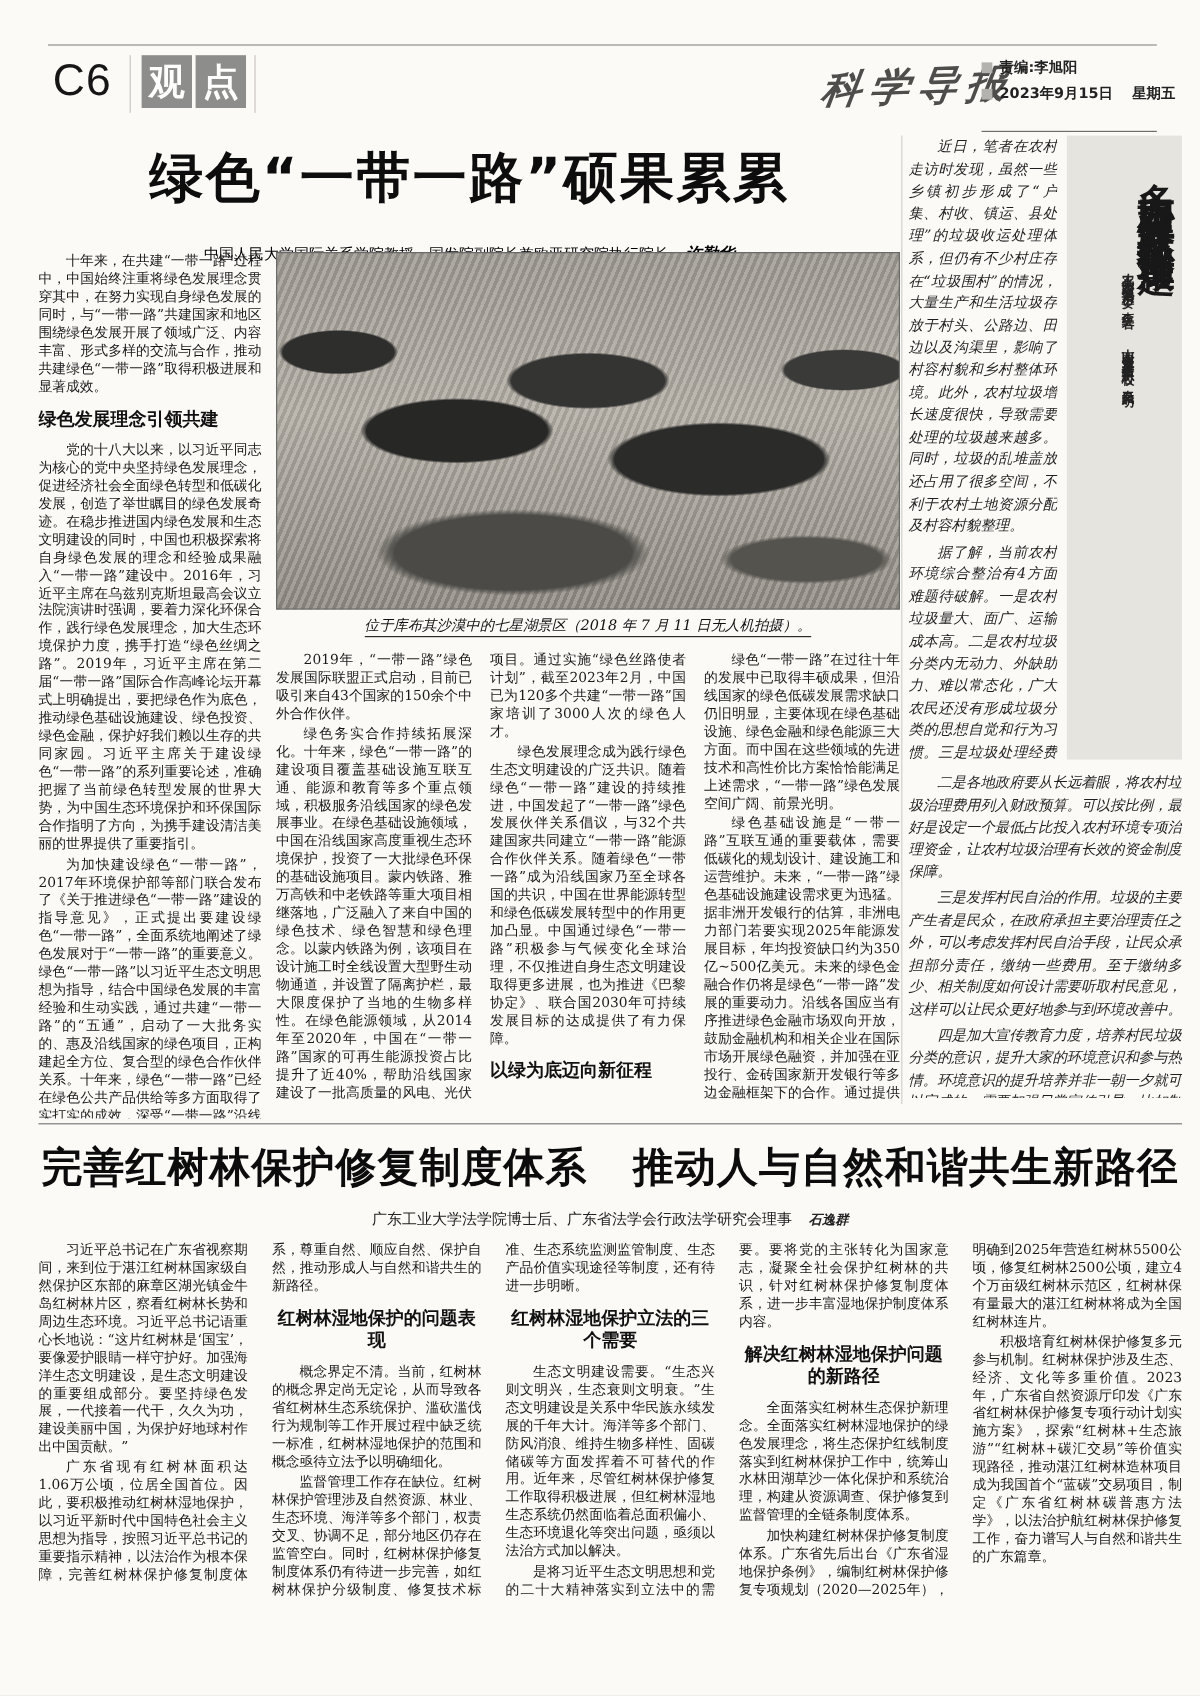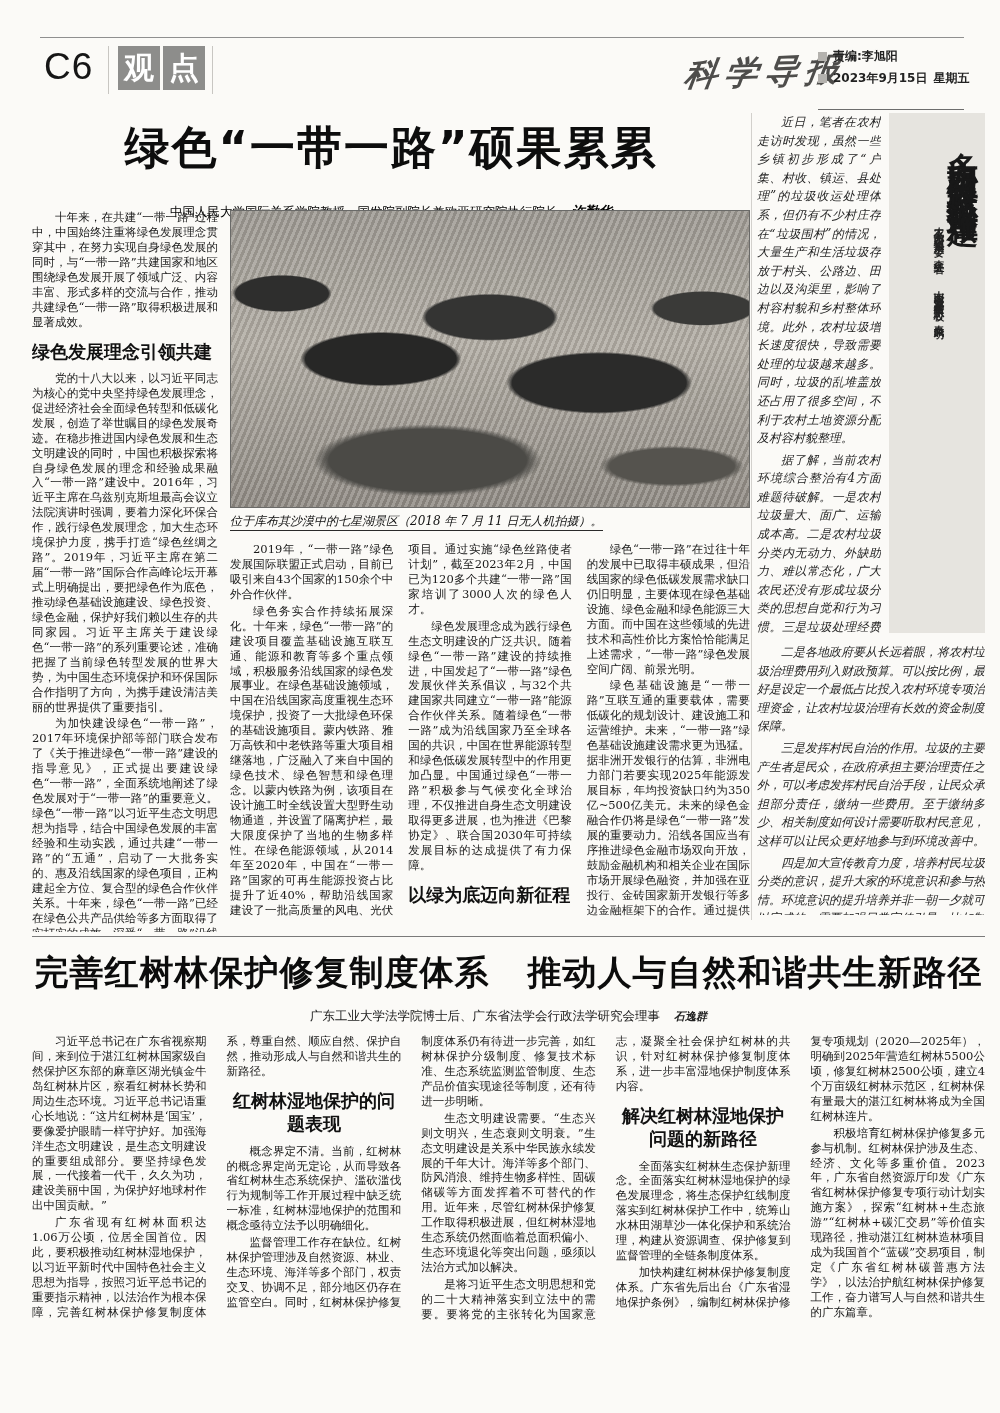--- a/index.html
+++ b/index.html
@@ -20,52 +20,52 @@
              font-family:"DejaVu Sans","Liberation Sans",sans-serif; }
   .masthead { position:absolute; left:616px; top:6px; width:210px; text-align:center;
               font-family:"DejaVu Serif",serif; font-style:italic; font-weight:bold;
               font-size:33px; color:#4e4d4b; letter-spacing:7px;
               transform:skewX(-10deg) rotate(-2deg); white-space:nowrap; }
   .editor-block { position:absolute; right:0; top:4px; width:146px; border-bottom:1px solid #6d6d6d;
                   padding-bottom:17px; font-family:"DejaVu Sans","Liberation Sans",sans-serif; }
   .editor-line { display:flex; align-items:center; gap:6px; font-size:12px; font-weight:bold;
                  color:#222; margin-bottom:5px; white-space:nowrap; }
   .sq { width:9px; height:9px; background:#b4b2ae; flex:0 0 auto; }
-  .wday { }
+  .wday { margin-left:10px; }
 
   
   .main-title { position:absolute; left:32px; top:118px; width:718px; text-align:center;
                 font-family:"DejaVu Sans","Liberation Sans",sans-serif; font-weight:900;
                 font-size:45px; letter-spacing:2px; color:#0d0d0d; white-space:nowrap; }
   .main-byline { position:absolute; left:32px; top:183px; width:718px; text-align:center;
                  font-size:12.5px; color:#000000;
                  font-family:"DejaVu Sans","Liberation Sans",sans-serif;margin-top:20px; }
   .main-byline .auth { font-family:"DejaVu Serif",serif; font-style:italic; font-size:13.5px;
                        margin-left:14px; font-weight:bold; }
 
   .body-text { font-size:11.5px; line-height:1.3; text-align:justify; color:#191919; }
   .body-text p, .bpara { text-indent:2em; }
-  .bhead { font-family:"DejaVu Sans","Liberation Sans",sans-serif; font-size:18px;
+  .bhead { font-family:"DejaVu Sans","Liberation Sans",sans-serif; font-size:15px;
            font-weight:bold; color:#111; margin:10px 0 8px 0; text-indent:0; }
   .col-one { position:absolute; left:32px; top:210px; width:186px; height:722px; overflow:hidden; }
   .col-one .bpara { margin-bottom:2px; }
 
   .photo { position:absolute; left:230px; top:210px; width:520px; height:298px;
            box-shadow:inset 0 0 0 1px #6a6a68;
            background:
              radial-gradient(ellipse 80px 30px at 10% 28%, #2e2e2d 58%, rgba(0,0,0,0) 62%),
              radial-gradient(ellipse 130px 44px at 29% 50%, #272726 58%, rgba(0,0,0,0) 62%),
              radial-gradient(ellipse 110px 38px at 50% 36%, #343433 58%, rgba(0,0,0,0) 62%),
              radial-gradient(ellipse 150px 50px at 71% 58%, #2b2b2a 58%, rgba(0,0,0,0) 62%),
              radial-gradient(ellipse 85px 28px at 91% 33%, #3a3a38 58%, rgba(0,0,0,0) 62%),
              radial-gradient(ellipse 190px 60px at 38% 84%, #4b4a46 52%, rgba(0,0,0,0) 60%),
              radial-gradient(ellipse 120px 34px at 85% 86%, #55534e 52%, rgba(0,0,0,0) 60%),
              repeating-linear-gradient(113deg, rgba(255,255,255,.16) 0 3px, rgba(0,0,0,.07) 3px 6px),
              linear-gradient(180deg,#9b9790 0%,#b0aba2 45%,#8e8982 100%); }
-  .caption { position:absolute; left:230px; top:513px; width:520px; text-align:left;
+  .caption { position:absolute; left:230px; top:513px; width:520px; text-align:center;
              font-size:12px; font-style:italic; color:#111; }
   .caption .cap-u { border-bottom:1px solid #2a2a2a; padding-bottom:2px; }
 
   .col-flow { position:absolute; left:230px; top:542px; width:520px; height:390px;
               overflow:hidden; column-count:3; column-gap:15px; }
   .col-flow .bpara { margin-bottom:2px; }
 
   
   .sidebar { position:absolute; left:757px; top:113px; width:228px; height:807px; }
   .sidebar-rule { position:absolute; left:-6px; top:0; width:1px; height:807px; background:#d2d0cc; }
@@ -178,20 +178,21 @@
   </div>
   <div class="bottom-byline">
     <span>广东工业大学法学院博士后、广东省法学会行政法学研究会理事</span><span class="auth">石逸群</span>
   </div>
   <div class="bottom-body body-text">
       <p class="bpara">习近平总书记在广东省视察期间，来到位于湛江红树林国家级自然保护区东部的麻章区湖光镇金牛岛红树林片区，察看红树林长势和周边生态环境。习近平总书记语重心长地说：“这片红树林是‘国宝’，要像爱护眼睛一样守护好。加强海洋生态文明建设，是生态文明建设的重要组成部分。要坚持绿色发展，一代接着一代干，久久为功，建设美丽中国，为保护好地球村作出中国贡献。”</p>
       <p class="bpara">广东省现有红树林面积达1.06万公顷，位居全国首位。因此，要积极推动红树林湿地保护，以习近平新时代中国特色社会主义思想为指导，按照习近平总书记的重要指示精神，以法治作为根本保障，完善红树林保护修复制度体系，尊重自然、顺应自然、保护自然，推动形成人与自然和谐共生的新路径。</p>
       <h3 class="bhead">红树林湿地保护的问题表现</h3>
       <p class="bpara">概念界定不清。当前，红树林的概念界定尚无定论，从而导致各省红树林生态系统保护、滥砍滥伐行为规制等工作开展过程中缺乏统一标准，红树林湿地保护的范围和概念亟待立法予以明确细化。</p>
       <p class="bpara">监督管理工作存在缺位。红树林保护管理涉及自然资源、林业、生态环境、海洋等多个部门，权责交叉、协调不足，部分地区仍存在监管空白。同时，红树林保护修复制度体系仍有待进一步完善，如红树林保护分级制度、修复技术标准、生态系统监测监管制度、生态产品价值实现途径等制度，还有待进一步明晰。</p>
+      <h3 class="bhead">红树林湿地保护立法的三个需要</h3>
       <p class="bpara">生态文明建设需要。“生态兴则文明兴，生态衰则文明衰。”生态文明建设是关系中华民族永续发展的千年大计。海洋等多个部门、防风消浪、维持生物多样性、固碳储碳等方面发挥着不可替代的作用。近年来，尽管红树林保护修复工作取得积极进展，但红树林湿地生态系统仍然面临着总面积偏小、生态环境退化等突出问题，亟须以法治方式加以解决。</p>
       <p class="bpara">是将习近平生态文明思想和党的二十大精神落实到立法中的需要。要将党的主张转化为国家意志，凝聚全社会保护红树林的共识，针对红树林保护修复制度体系，进一步丰富湿地保护制度体系内容。</p>
       <h3 class="bhead">解决红树林湿地保护问题的新路径</h3>
       <p class="bpara">全面落实红树林生态保护新理念。全面落实红树林湿地保护的绿色发展理念，将生态保护红线制度落实到红树林保护工作中，统筹山水林田湖草沙一体化保护和系统治理，构建从资源调查、保护修复到监督管理的全链条制度体系。</p>
       <p class="bpara">加快构建红树林保护修复制度体系。广东省先后出台《广东省湿地保护条例》，编制红树林保护修复专项规划（2020—2025年），明确到2025年营造红树林5500公顷，修复红树林2500公顷，建立4个万亩级红树林示范区，红树林保有量最大的湛江红树林将成为全国红树林连片。</p>
       <p class="bpara">积极培育红树林保护修复多元参与机制。红树林保护涉及生态、经济、文化等多重价值。2023年，广东省自然资源厅印发《广东省红树林保护修复专项行动计划实施方案》，探索“红树林+生态旅游”“红树林+碳汇交易”等价值实现路径，推动湛江红树林造林项目成为我国首个“蓝碳”交易项目，制定《广东省红树林碳普惠方法学》，以法治护航红树林保护修复工作，奋力谱写人与自然和谐共生的广东篇章。</p>
     </div>
 
 </div>
 

